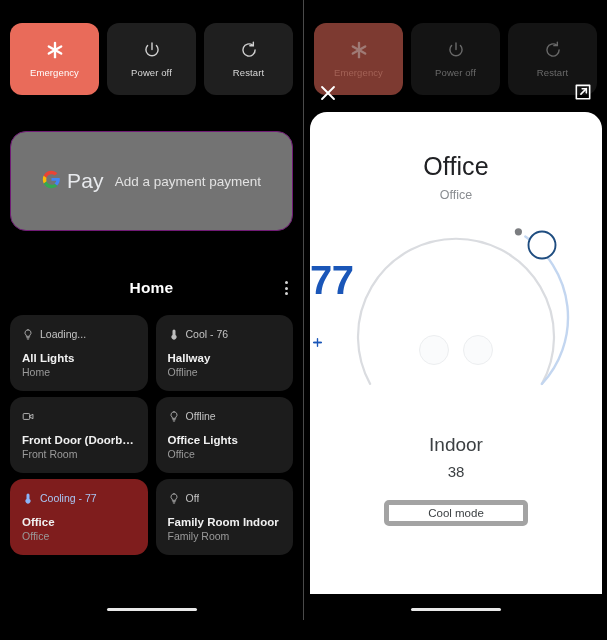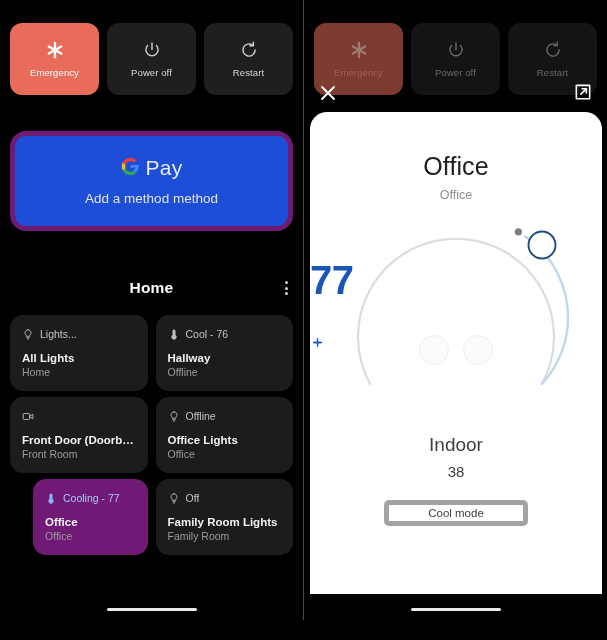--- a/index.html
+++ b/index.html
@@ -63,25 +63,25 @@
   .dim .power-btn.emergency { background: #7d3a31; }
   .dim .power-btn .plabel { color: #6a6a6a; }
   .dim .power-btn.emergency .plabel { color: #a36256; }
   .dim .power-btn .pico { opacity: .45; }
 
   
   .pay-card {
     position: absolute;
     top: 131px; left: 10px; right: 10px;
     height: 100px;
-    border: 5px solid #701a75;
+    border: 1px solid #701a75;
     border-radius: 16px;
-    background: #1d4ed8;
-    display: flex;
-    flex-direction: column;
+    background: #737373;
+    display: flex;
+    flex-direction: row;
     align-items: center;
     justify-content: center;
     gap: 11px;
   }
   .pay-logo {
     display: flex;
     align-items: center;
     gap: 6px;
   }
   .pay-logo .gword {
@@ -134,21 +134,21 @@
     gap: 6px 8px;
   }
   .tile {
     height: 76px;
     border-radius: 13px;
     background: #1c1c1c;
     padding: 11px 12px 0 12px;
     position: relative;
     overflow: hidden;
   }
-  .tile.active { background: #701a75; margin-left: 23px; }
+  .tile.active { background: #7f1d1d; }
   .tile-top {
     display: flex;
     align-items: center;
     gap: 6px;
     height: 15px;
   }
   .tile-ico { width: 12px; height: 13px; display: block; flex: none; }
   .tile-status {
     font-size: 10.5px;
     color: #c3c3c3;
@@ -324,40 +324,40 @@
         <span>
           <svg viewBox="0 0 48 48" width="19" height="19">
             <path fill="#4285F4" d="M45 24c0-1.6-.1-2.7-.4-3.9H24v7.1h12c-.2 1.9-1.5 4.7-4.4 6.6l6.7 5.2C42.2 35.4 45 30.2 45 24z"></path>
             <path fill="#34A853" d="M24 46c5.9 0 10.9-2 14.5-5.3l-6.9-5.4c-1.9 1.3-4.4 2.2-7.6 2.2-5.8 0-10.7-3.8-12.5-9.1l-7.1 5.5C8.1 41.1 15.4 46 24 46z"></path>
             <path fill="#FBBC05" d="M11.5 28.4c-.5-1.4-.7-2.9-.7-4.4s.3-3 .7-4.4l-7.1-5.5C2.9 16.9 2 20.3 2 24s.9 7.1 2.4 9.9l7.1-5.5z"></path>
             <path fill="#EA4335" d="M24 10.6c4.1 0 6.9 1.8 8.5 3.3l6.2-6C34.9 4.4 29.9 2 24 2 15.4 2 8.1 6.9 4.4 14.1l7.1 5.5c1.8-5.3 6.7-9 12.5-9z"></path>
           </svg>
         </span>
         <span class="gword">Pay</span>
       </div>
-      <div class="pay-sub">Add a method method</div>
+      <div class="pay-sub">Add a payment payment</div>
     </div>
 
     <div class="home-header">
       <span class="home-title">Home</span>
       <span class="kebab">
           <i></i>
           <i></i>
           <i></i>
         </span>
     </div>
 
     <div class="tile-grid">
         <div class="tile">
           <div class="tile-top">
             <span class="tile-ico"><svg viewBox="0 0 24 24" width="12" height="13" fill="none" stroke="#bdbdbd" stroke-width="1.7" stroke-linecap="round">
        <path d="M12 2.6a6 6 0 0 0-3.6 10.8v2.2h7.2v-2.2A6 6 0 0 0 12 2.6z"></path>
        <path d="M9.6 18.4h4.8M10.6 21h2.8"></path>
      </svg></span>
-            <span class="tile-status">Lights...</span>
+            <span class="tile-status">Loading...</span>
           </div>
           <div class="tile-name">All Lights</div>
           <div class="tile-room">Home</div>
         </div>
         <div class="tile">
           <div class="tile-top">
             <span class="tile-ico"><svg viewBox="0 0 24 24" width="12" height="13" fill="#bdbdbd">
        <path d="M12 1.8a3 3 0 0 0-3 3v8.1a5 5 0 1 0 6 0V4.8a3 3 0 0 0-3-3z"></path>
      </svg></span>
             <span class="tile-status">Cool - 76</span>
@@ -398,21 +398,21 @@
           <div class="tile-room">Office</div>
         </div>
         <div class="tile">
           <div class="tile-top">
             <span class="tile-ico"><svg viewBox="0 0 24 24" width="12" height="13" fill="none" stroke="#bdbdbd" stroke-width="1.7" stroke-linecap="round">
        <path d="M12 2.6a6 6 0 0 0-3.6 10.8v2.2h7.2v-2.2A6 6 0 0 0 12 2.6z"></path>
        <path d="M9.6 18.4h4.8M10.6 21h2.8"></path>
      </svg></span>
             <span class="tile-status">Off</span>
           </div>
-          <div class="tile-name">Family Room Lights</div>
+          <div class="tile-name">Family Room Indoor</div>
           <div class="tile-room">Family Room</div>
         </div>
       </div>
 
     <div class="gesture"></div>
   </div>
 
   <div class="panel panel-right">
 
     <div class="power-row dim">

